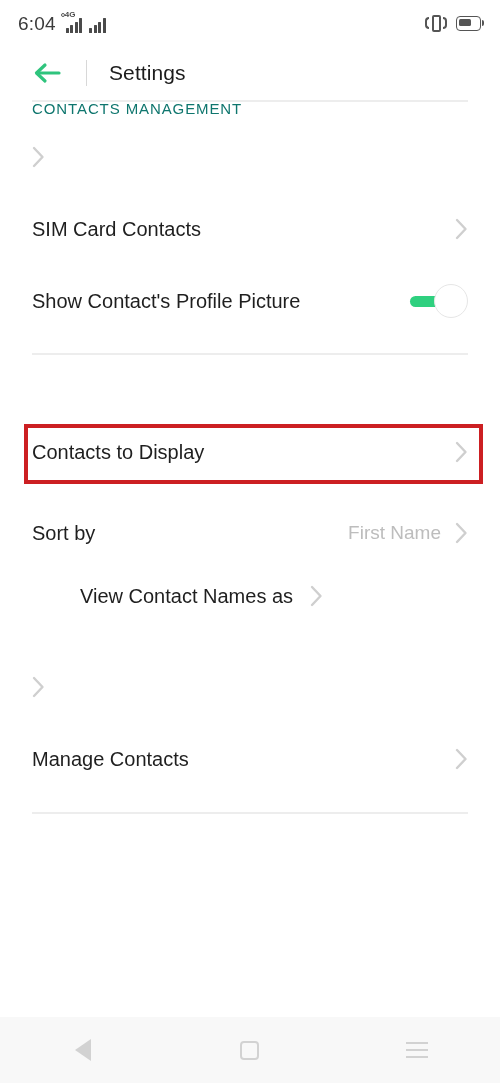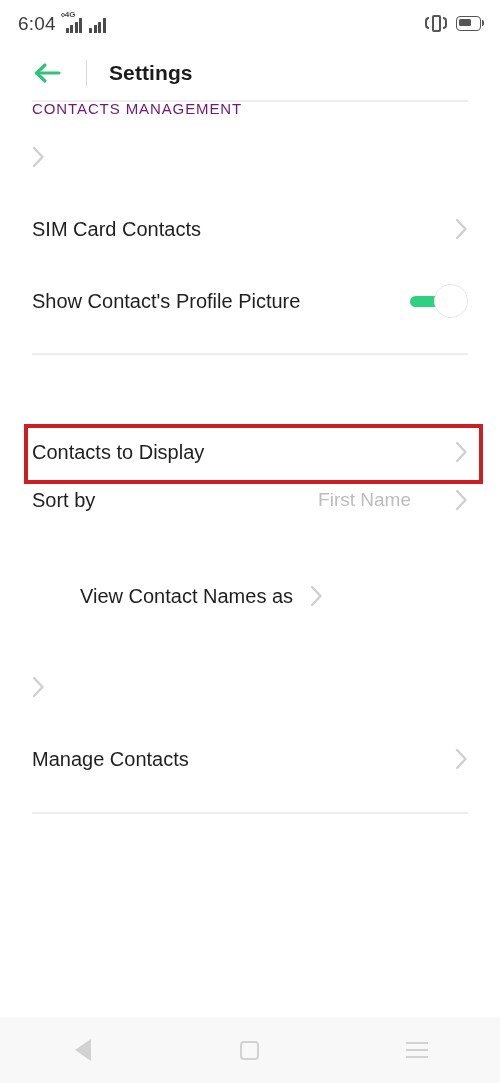--- a/index.html
+++ b/index.html
@@ -61,21 +61,21 @@
 
   
   .header {
     position:absolute; top:46px; left:0; width:500px; height:54px;
     display:flex; align-items:center; padding-left:34px;
   }
   .back-arrow { width:30px; height:24px; cursor:pointer; flex:none; }
   .hdr-divider {
     width:1px; height:26px; background:#d8d8d8; margin-left:22px; margin-right:22px;
   }
-  .hdr-title { font-size:21px; font-weight:bold; color:#1c1c1c; letter-spacing:0.1px; }
+  .hdr-title { font-size:21px; font-weight:normal; color:#1c1c1c; letter-spacing:0.1px; }
 
   
   .divider {
     position:absolute; left:32px; width:436px; height:1.5px; background:#ededed;
   }
   .d-header { top:100px; }
   .d-mid    { top:353px; }
   .d-bottom { top:812px; }
 
   
@@ -91,29 +91,29 @@
   .row-value {
     font-size:19px; color:#bdbdbd; margin-right:14px; white-space:nowrap;
   }
   .chev {
     width:13px; height:22px; flex:none;
   }
   .chev svg { display:block; }
 
   .section-head {
     position:absolute; left:32px;
-    font-size:15px; color:#701a75; letter-spacing:0.9px;
+    font-size:15px; color:#0f766e; letter-spacing:0.9px;
   }
 
   
   .r-import  { top:30px;  height:54px; }
   .r-sim     { top:102px; height:54px; }
   .r-show    { top:174px; height:54px; }
   .r-display { top:325px; height:54px;border-radius:25px; }
-  .r-sort    { top:373px; height:54px;gap:30px; }
+  .r-sort    { top:406px; height:54px; }
   .r-view    { top:458px; height:76px;margin-left:48px; }
   .r-merge   { top:560px; height:54px; }
   .r-manage  { top:632px; height:54px; }
 
   
   .toggle { position:relative; width:58px; height:34px; flex:none; cursor:pointer; }
   .toggle .tg-track {
     position:absolute; left:0; top:12px; width:34px; height:11px;
     background:#2fd07f; border-radius:6px;
   }

